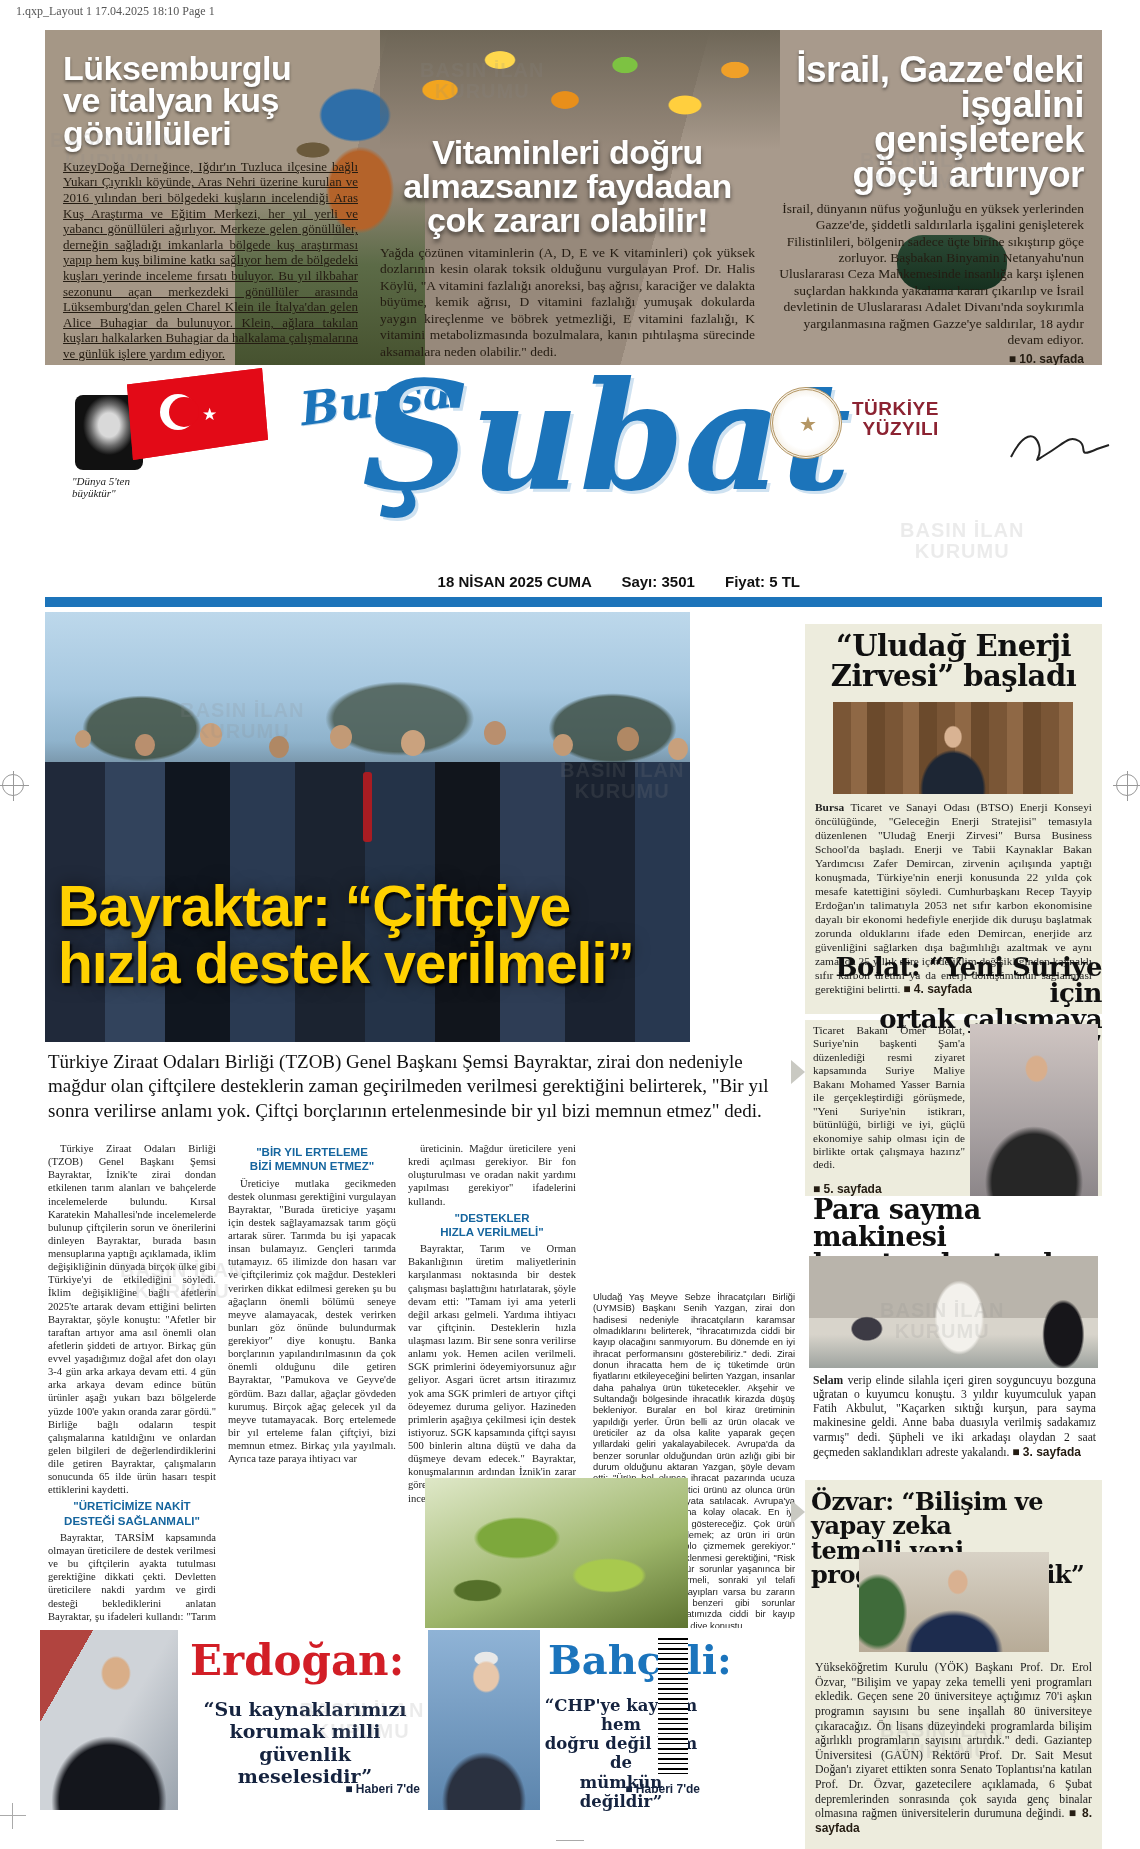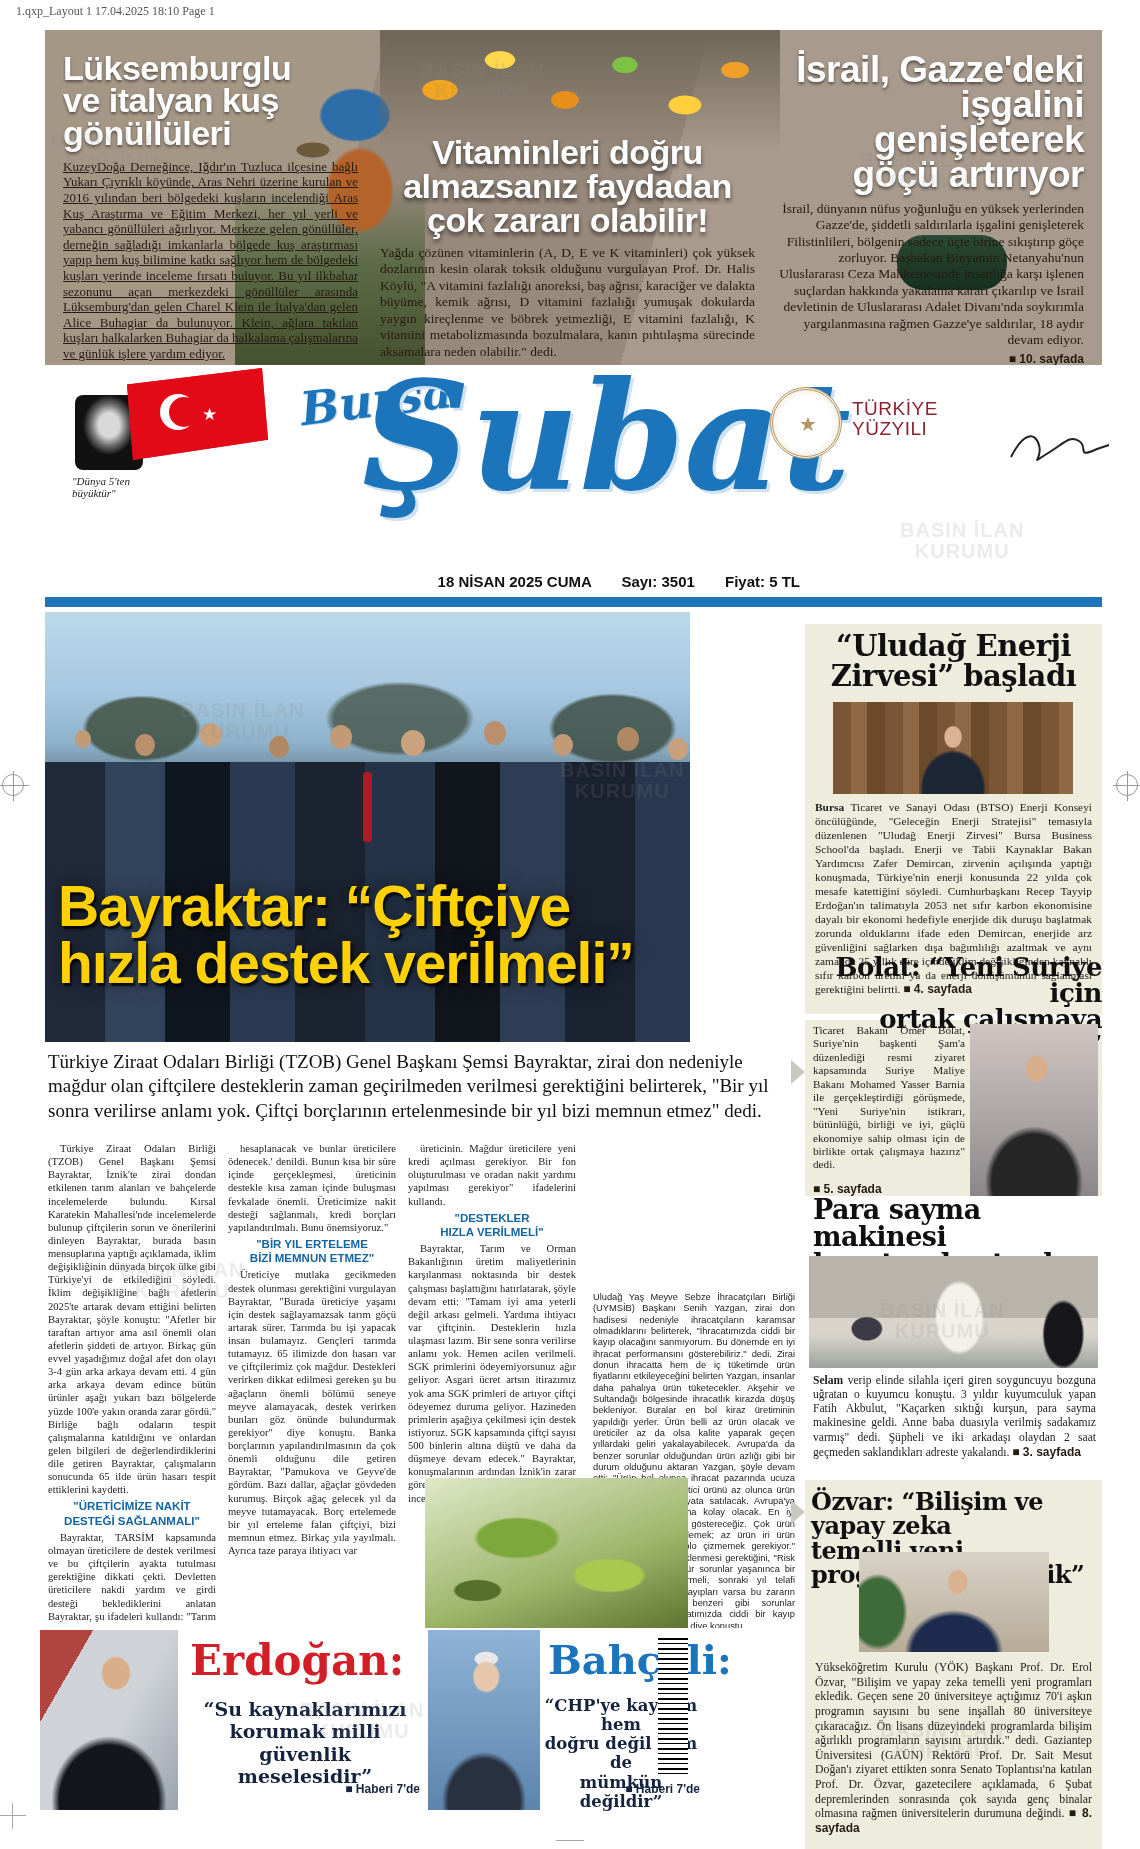--- a/index.html
+++ b/index.html
@@ -76,21 +76,21 @@
       font-weight:bold;font-style:italic;font-size:46px;color:#1c74ba;transform:rotate(-7deg);
       text-shadow:1px 1px 0 #bcd6ea;}
   .sehir{position:absolute;left:362px;top:-4px;font-family:"DejaVu Serif",serif;
       font-weight:bold;font-style:italic;font-size:150px;line-height:1;color:#1c74ba;
       text-shadow:3px 3px 0 #cfe2f1;}
   .yuzyili{position:absolute;left:770px;top:22px;width:210px;height:90px;}
   .emblem{position:absolute;left:0;top:0;width:72px;height:72px;border-radius:50%;
       border:3px double #b49664;background:radial-gradient(circle at 50% 50%,#fff 55%,#e8dcc4 100%);}
   .emblem .star{position:absolute;left:26px;top:22px;color:#b49664;font-size:20px;}
   .yz-text{position:absolute;left:82px;top:12px;font-family:"Liberation Sans",sans-serif;
-      font-weight:normal;font-size:19px;line-height:1.05;color:#8c2332;letter-spacing:.5px;}
+      font-weight:bold;font-size:19px;line-height:1.05;color:#8c2332;letter-spacing:.5px;text-align:right;}
   .signature{position:absolute;left:1005px;top:60px;}
   .dateline{position:absolute;right:340px;top:208px;font-family:"Liberation Sans",sans-serif;
       font-weight:bold;font-size:15px;color:#111;}
   .dateline span{margin-left:26px;}
   .bluebar{position:absolute;left:45px;top:232px;width:1057px;height:10px;background:#1c74ba;}
   
   .main-photo{position:absolute;left:45px;top:612px;width:645px;height:430px;overflow:hidden;
       background:linear-gradient(180deg,#bdd8eb 0%,#a7c8e0 18%,#8fb3cc 30%,#53636f 45%,#2c3642 70%,#1d242e 100%);}
   .trees{position:absolute;left:0;top:0;width:100%;height:45%;
       background:radial-gradient(90px 50px at 15% 60%,#3c4b3a 0 60%,rgba(0,0,0,0) 66%),
@@ -304,21 +304,20 @@
     <p class="lead" data-name="main-lead">Türkiye Ziraat Odaları Birliği (TZOB) Genel Başkanı Şemsi Bayraktar, zirai don nedeniyle mağdur olan çiftçilere desteklerin zaman geçirilmeden verilmesi gerektiğini belirterek, "Bir yıl sonra verilirse anlamı yok. Çiftçi borçlarının ertelenmesinde bir yıl bizi memnun etmez" dedi.</p>
 
     <div class="cols" data-name="main-body-columns">
       <div class="col c1 just" data-name="main-body-col-1">
         <p data-name="paragraph">Türkiye Ziraat Odaları Birliği (TZOB) Genel Başkanı Şemsi Bayraktar, İznik'te zirai dondan etkilenen tarım alanları ve bahçelerde incelemelerde bulundu. Kırsal Karatekin Mahallesi'nde incelemelerde bulunup çiftçilerin sorun ve önerilerini dinleyen Bayraktar, burada basın mensuplarına yaptığı açıklamada, iklim değişikliğinin dünyada birçok ülke gibi Türkiye'yi de etkilediğini söyledi. İklim değişikliğine bağlı afetlerin 2025'te artarak devam ettiğini belirten Bayraktar, şöyle konuştu: "Afetler bir taraftan artıyor ama asıl önemli olan afetlerin şiddeti de artıyor. Birkaç gün evvel yaşadığımız doğal afet don olayı 3-4 gün arka arkaya devam etti. 4 gün arka arkaya devam edince bütün ürünler aşağı yukarı bazı bölgelerde yüzde 100'e yakın oranda zarar gördü." Birliğe bağlı odaların tespit çalışmalarına katıldığını ve onlardan gelen bilgileri de değerlendirdiklerini dile getiren Bayraktar, çalışmaların sonucunda 65 ilde ürün hasarı tespit ettiklerini kaydetti.</p>
         <div class="sub" data-name="subhead-nakit-destegi">"ÜRETİCİMİZE NAKİT
 DESTEĞİ SAĞLANMALI"</div>
         <p data-name="paragraph">Bayraktar, TARSİM kapsamında olmayan üreticilere de destek verilmesi ve bu çiftçilerin ayakta tutulması gerektiğine dikkati çekti. Devletten üreticilere nakdi yardım ve girdi desteği beklediklerini anlatan Bayraktar, şu ifadeleri kullandı: "Tarım ve Orman Bakanlığımız yeni bir çalışma başlattı, üretici maliyetleri üreticiye ödenecek şeklinde bir çalışma yapıldı. Bunu da olumlu buluyoruz. 'Tarım müdürlükleri marifetiyle üretici maliyetleri</p>
       </div>
       <div class="col c2 just" data-name="main-body-col-2">
-        <p data-name="paragraph">hesaplanacak ve bunlar üreticilere ödenecek.' denildi. Bunun kısa bir süre içinde gerçekleşmesi, üreticinin destekle kısa zaman içinde buluşması fevkalade önemli. Üreticimize nakit desteği sağlanmalı, kredi borçları yapılandırılmalı. Bunu önemsiyoruz."</p>
         <div class="sub" data-name="subhead-bir-yil-erteleme">"BİR YIL ERTELEME
 BİZİ MEMNUN ETMEZ"</div>
         <p data-name="paragraph">Üreticiye mutlaka gecikmeden destek olunması gerektiğini vurgulayan Bayraktar, "Burada üreticiye yaşamı için destek sağlayamazsak tarım göçü artarak sürer. Tarımda bu işi yapacak insan bulamayız. Gençleri tarımda tutamayız. 65 ilimizde don hasarı var ve çiftçilerimiz çok mağdur. Destekleri verirken dikkat edilmesi gereken şu bu ağaçların önemli bölümü seneye meyve alamayacak, destek verirken bunları göz önünde bulundurmak gerekiyor" diye konuştu. Banka borçlarının yapılandırılmasının da çok önemli olduğunu dile getiren Bayraktar, "Pamukova ve Geyve'de gördüm. Bazı dallar, ağaçlar gövdeden kurumuş. Birçok ağaç gelecek yıl da meyve tutamayacak. Borç ertelemede bir yıl erteleme falan çiftçiyi, bizi memnun etmez. Birkaç yıla yayılmalı. Ayrıca taze paraya ihtiyacı var</p>
       </div>
       <div class="col c3 just" data-name="main-body-col-3">
         <p data-name="paragraph">üreticinin. Mağdur üreticilere yeni kredi açılması gerekiyor. Bir fon oluşturulması ve oradan nakit yardımı yapılması gerekiyor" ifadelerini kullandı.</p>
         <div class="sub" data-name="subhead-destekler-hizla">"DESTEKLER
 HIZLA VERİLMELİ"</div>
         <p data-name="paragraph">Bayraktar, Tarım ve Orman Bakanlığının üretim maliyetlerinin karşılanması noktasında bir destek çalışması başlattığını hatırlatarak, şöyle devam etti: "Tamam iyi ama yeterli değil arkası gelmeli. Yardıma ihtiyacı var çiftçinin. Desteklerin hızla ulaşması lazım. Bir sene sonra verilirse anlamı yok. Hemen acilen verilmeli. SGK primlerini ödeyemiyorsunuz ağır geliyor. Asgari ücret artsın itirazımız yok ama SGK primleri de artıyor çiftçi ödeyemez duruma geliyor. Hazineden primlerin aşağıya çekilmesi için destek istiyoruz. SGK kapsamında çiftçi sayısı 500 binlerin altına düştü ve daha da düşmeye devam edecek." Bayraktar, konuşmalarının ardından İznik'in zarar gören meyve bahçelerindeki incelemelerini sürdürdü. (AA- İHA)</p>
       </div>

